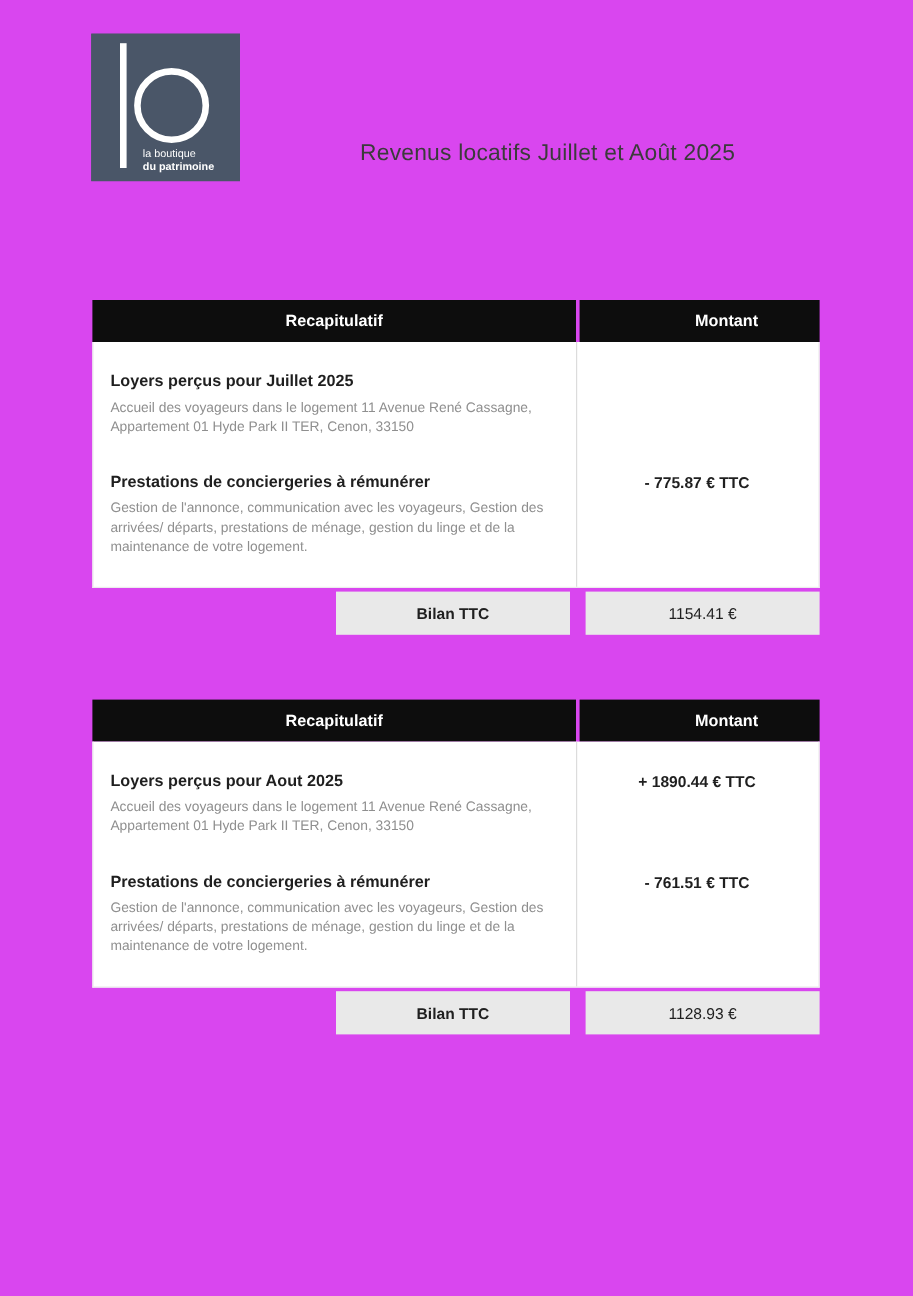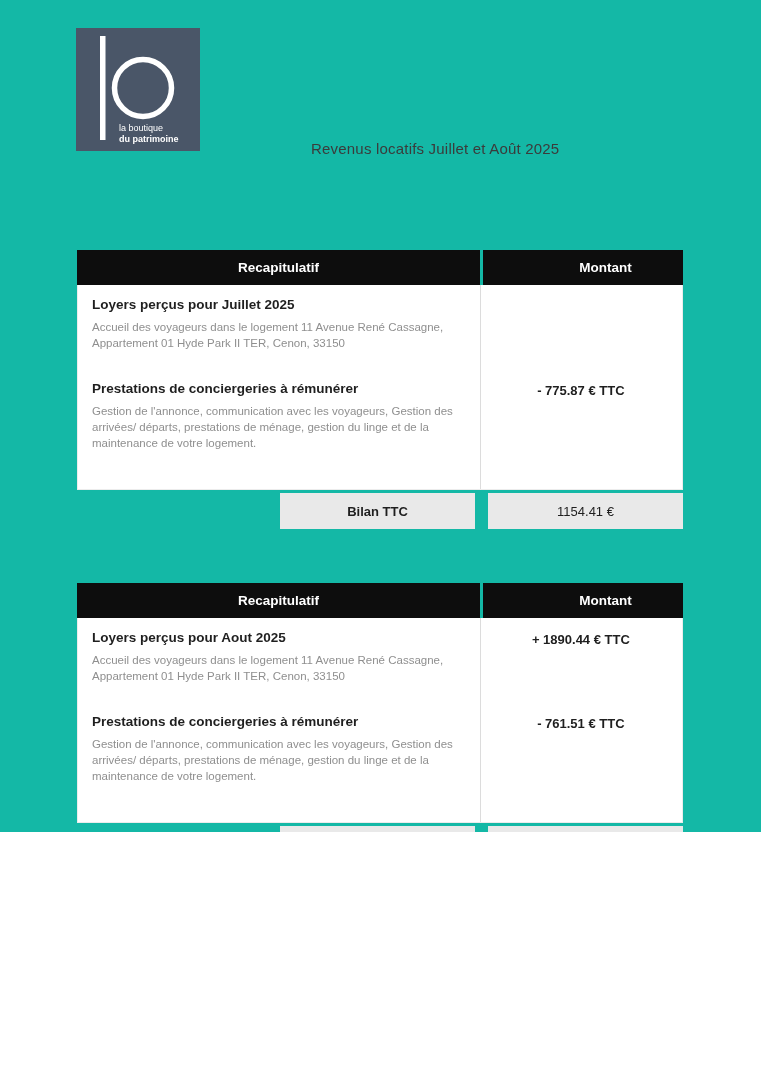--- a/index.html
+++ b/index.html
@@ -1,51 +1,50 @@
 <!DOCTYPE html>
 <html><head>
 <meta charset="utf-8">
 <style>
   html,body { margin:0; padding:0; background:#ffffff; }
   .page {
-    position:relative; width:761px; height:832px; background:#14b8a6;
+    position:relative; width:761px; height:1080px; background:#d946ef;
     font-family:"Liberation Sans", sans-serif; overflow:hidden;
     -webkit-font-smoothing:antialiased;
   }
 
   
   .logo {
     position:absolute; left:76px; top:28px; width:124px; height:123px;
     background:#4a5668;
   }
   .logo svg { display:block; width:100%; height:100%; }
   .doc-title {
-    position:absolute; left:300px; top:140px;
-    font-size:15px; color:#3b3b3b; letter-spacing:0.2px;
+    position:absolute; left:300px; top:117px;
+    font-size:19px; color:#3b3b3b; letter-spacing:0.2px;
     white-space:nowrap;
-    margin-left:11px;
   }
 
   
   .table { position:absolute; left:77px; width:606px; }
   .table-1 { top:250px; }
   .table-2 { top:583px; }
 
   .t-header { display:flex; gap:3px; height:35px; }
   .t-header .h-cell {
     background:#0d0d0d; color:#ffffff; font-weight:bold; font-size:13.5px;
     display:flex; align-items:center; justify-content:center;text-align:center;
   }
   .h-recap { width:403px; }
   .h-montant { flex:1;padding-left:45px; }
 
   .t-body {
     position:relative; height:205px; box-sizing:border-box;
     border:1px solid #ececec; border-top:none; background:#ffffff;
-    padding-top:12px;
+    padding-top:25px;
   }
   .col-divider {
     position:absolute; top:0; bottom:0; left:402px; width:1px; background:#dcdcdc;
   }
   .t-row { display:flex; margin-bottom:30px; }
   .row-left { width:403px; box-sizing:border-box; padding:0 18px 0 14px; }
   .row-right { width:203px; text-align:center; }
   .row-title {
     font-size:13.5px; font-weight:bold; color:#1f1f1f; margin:0 0 7px 0;
   }

